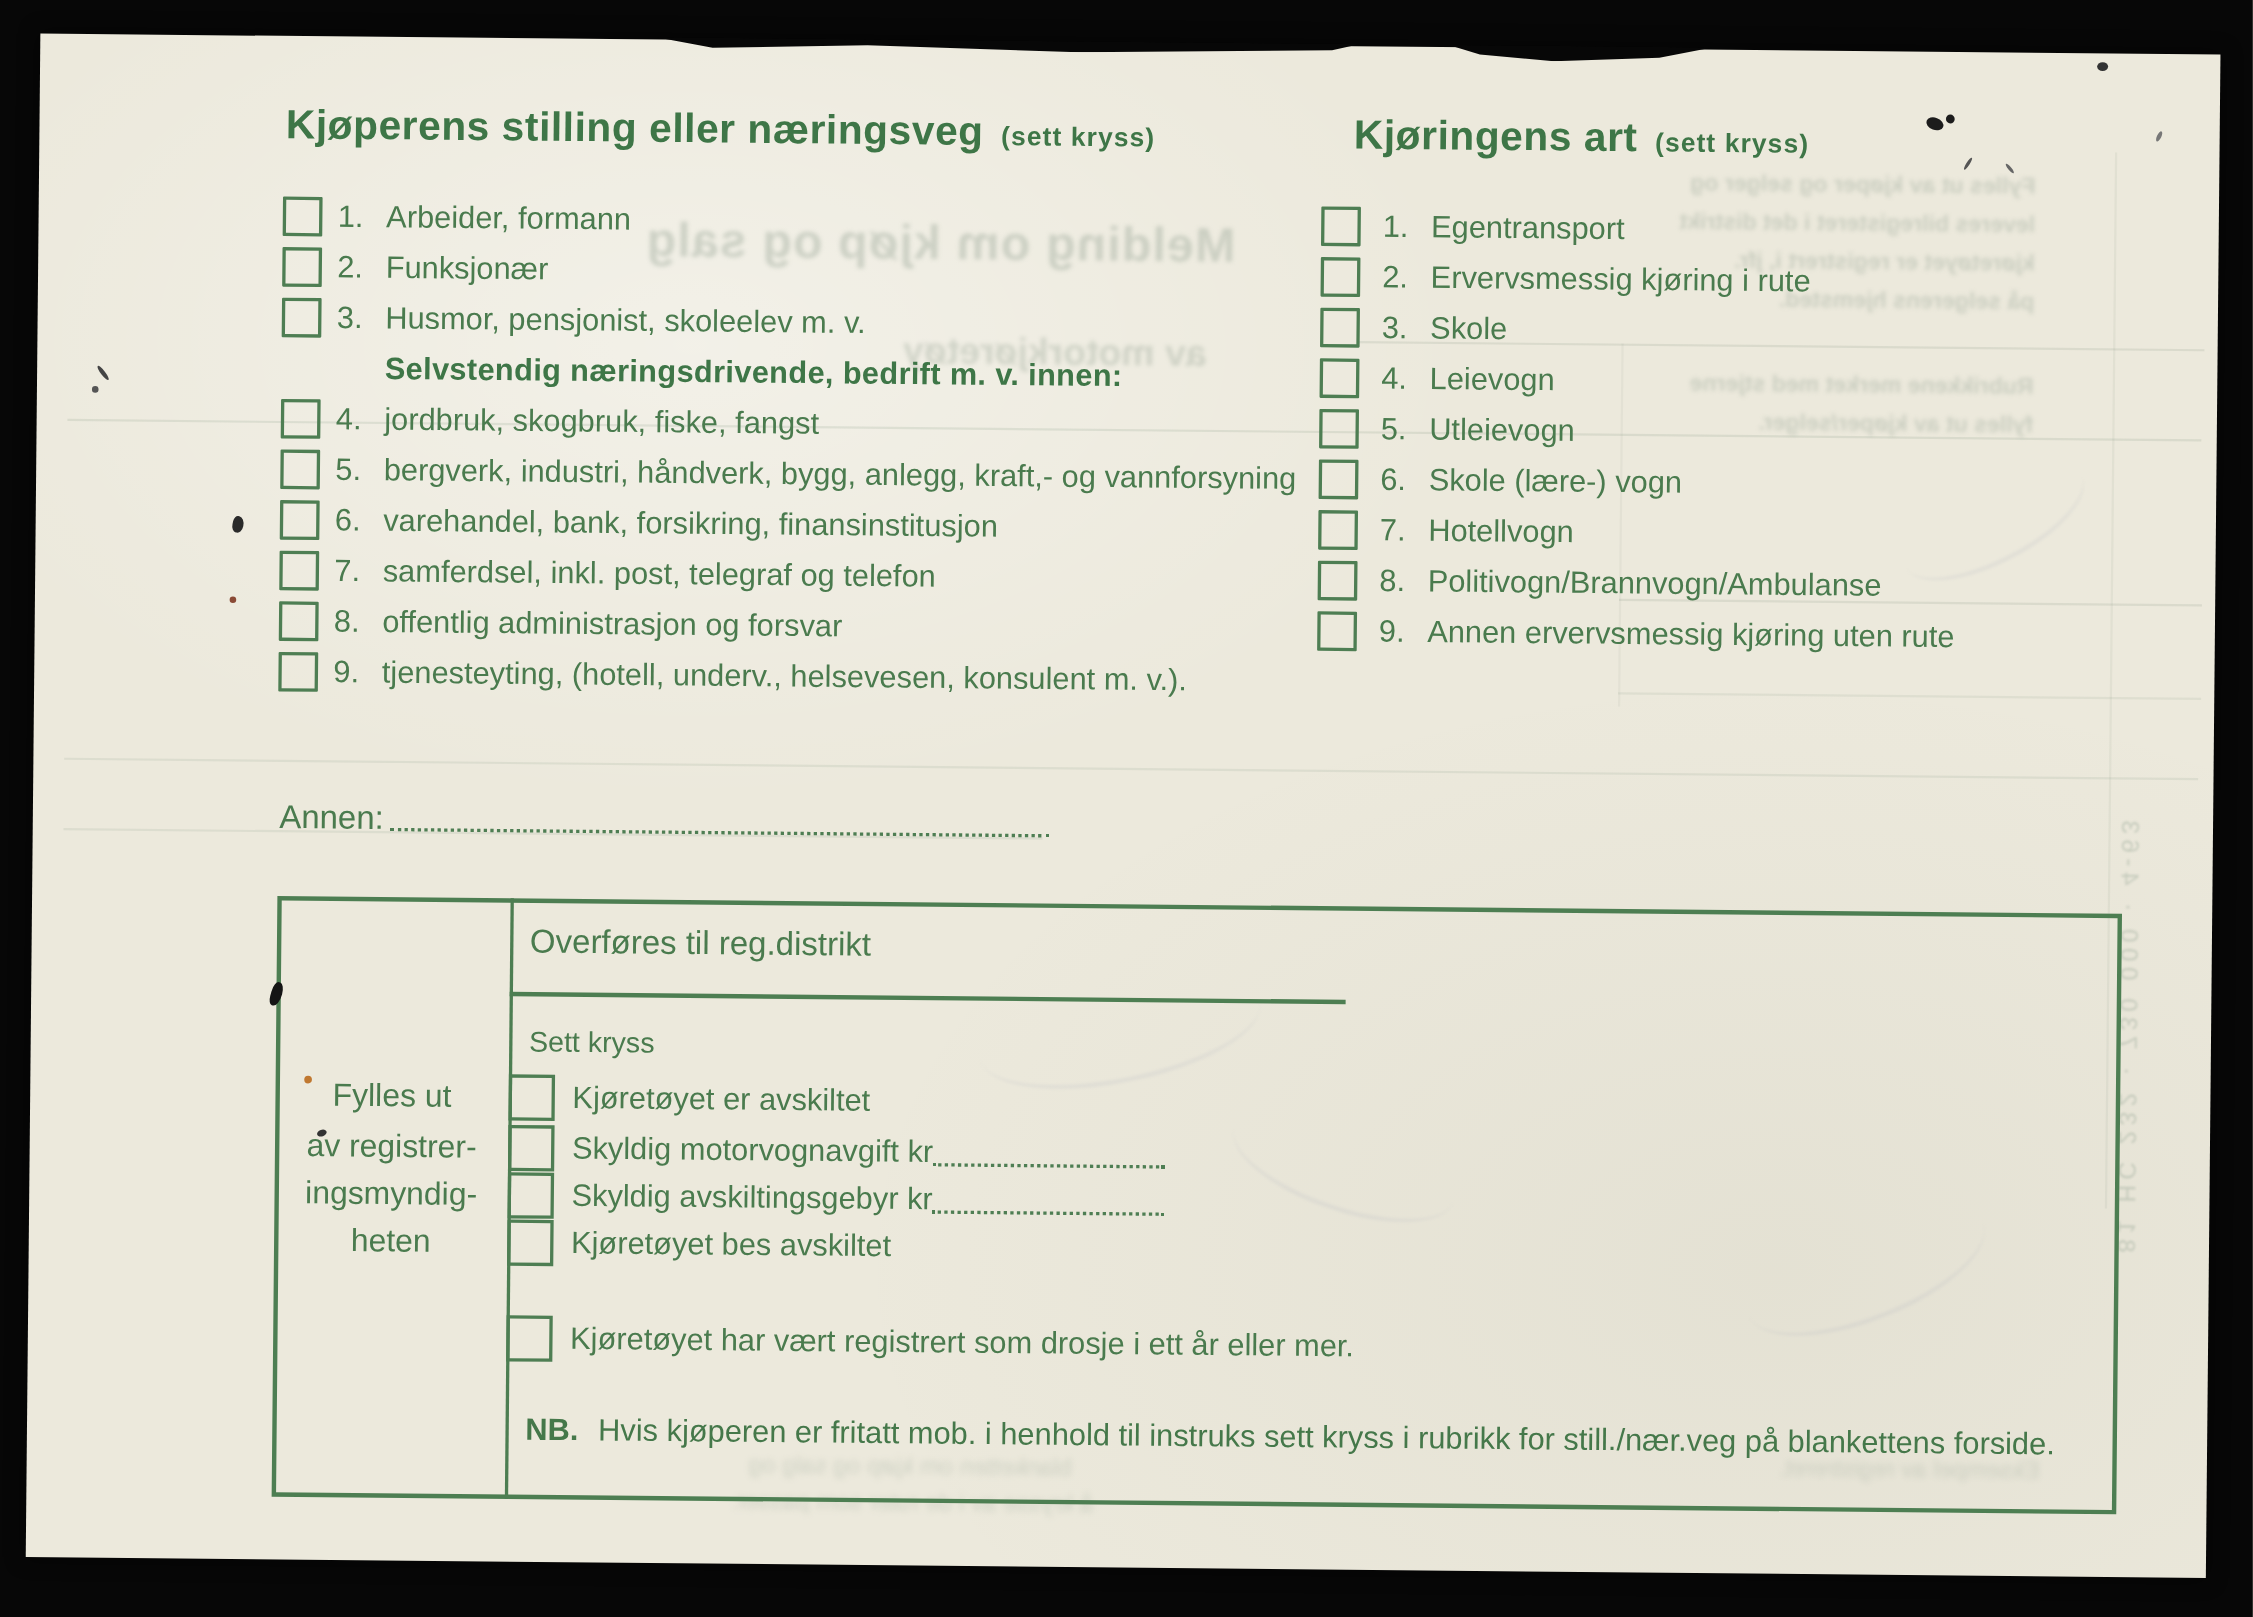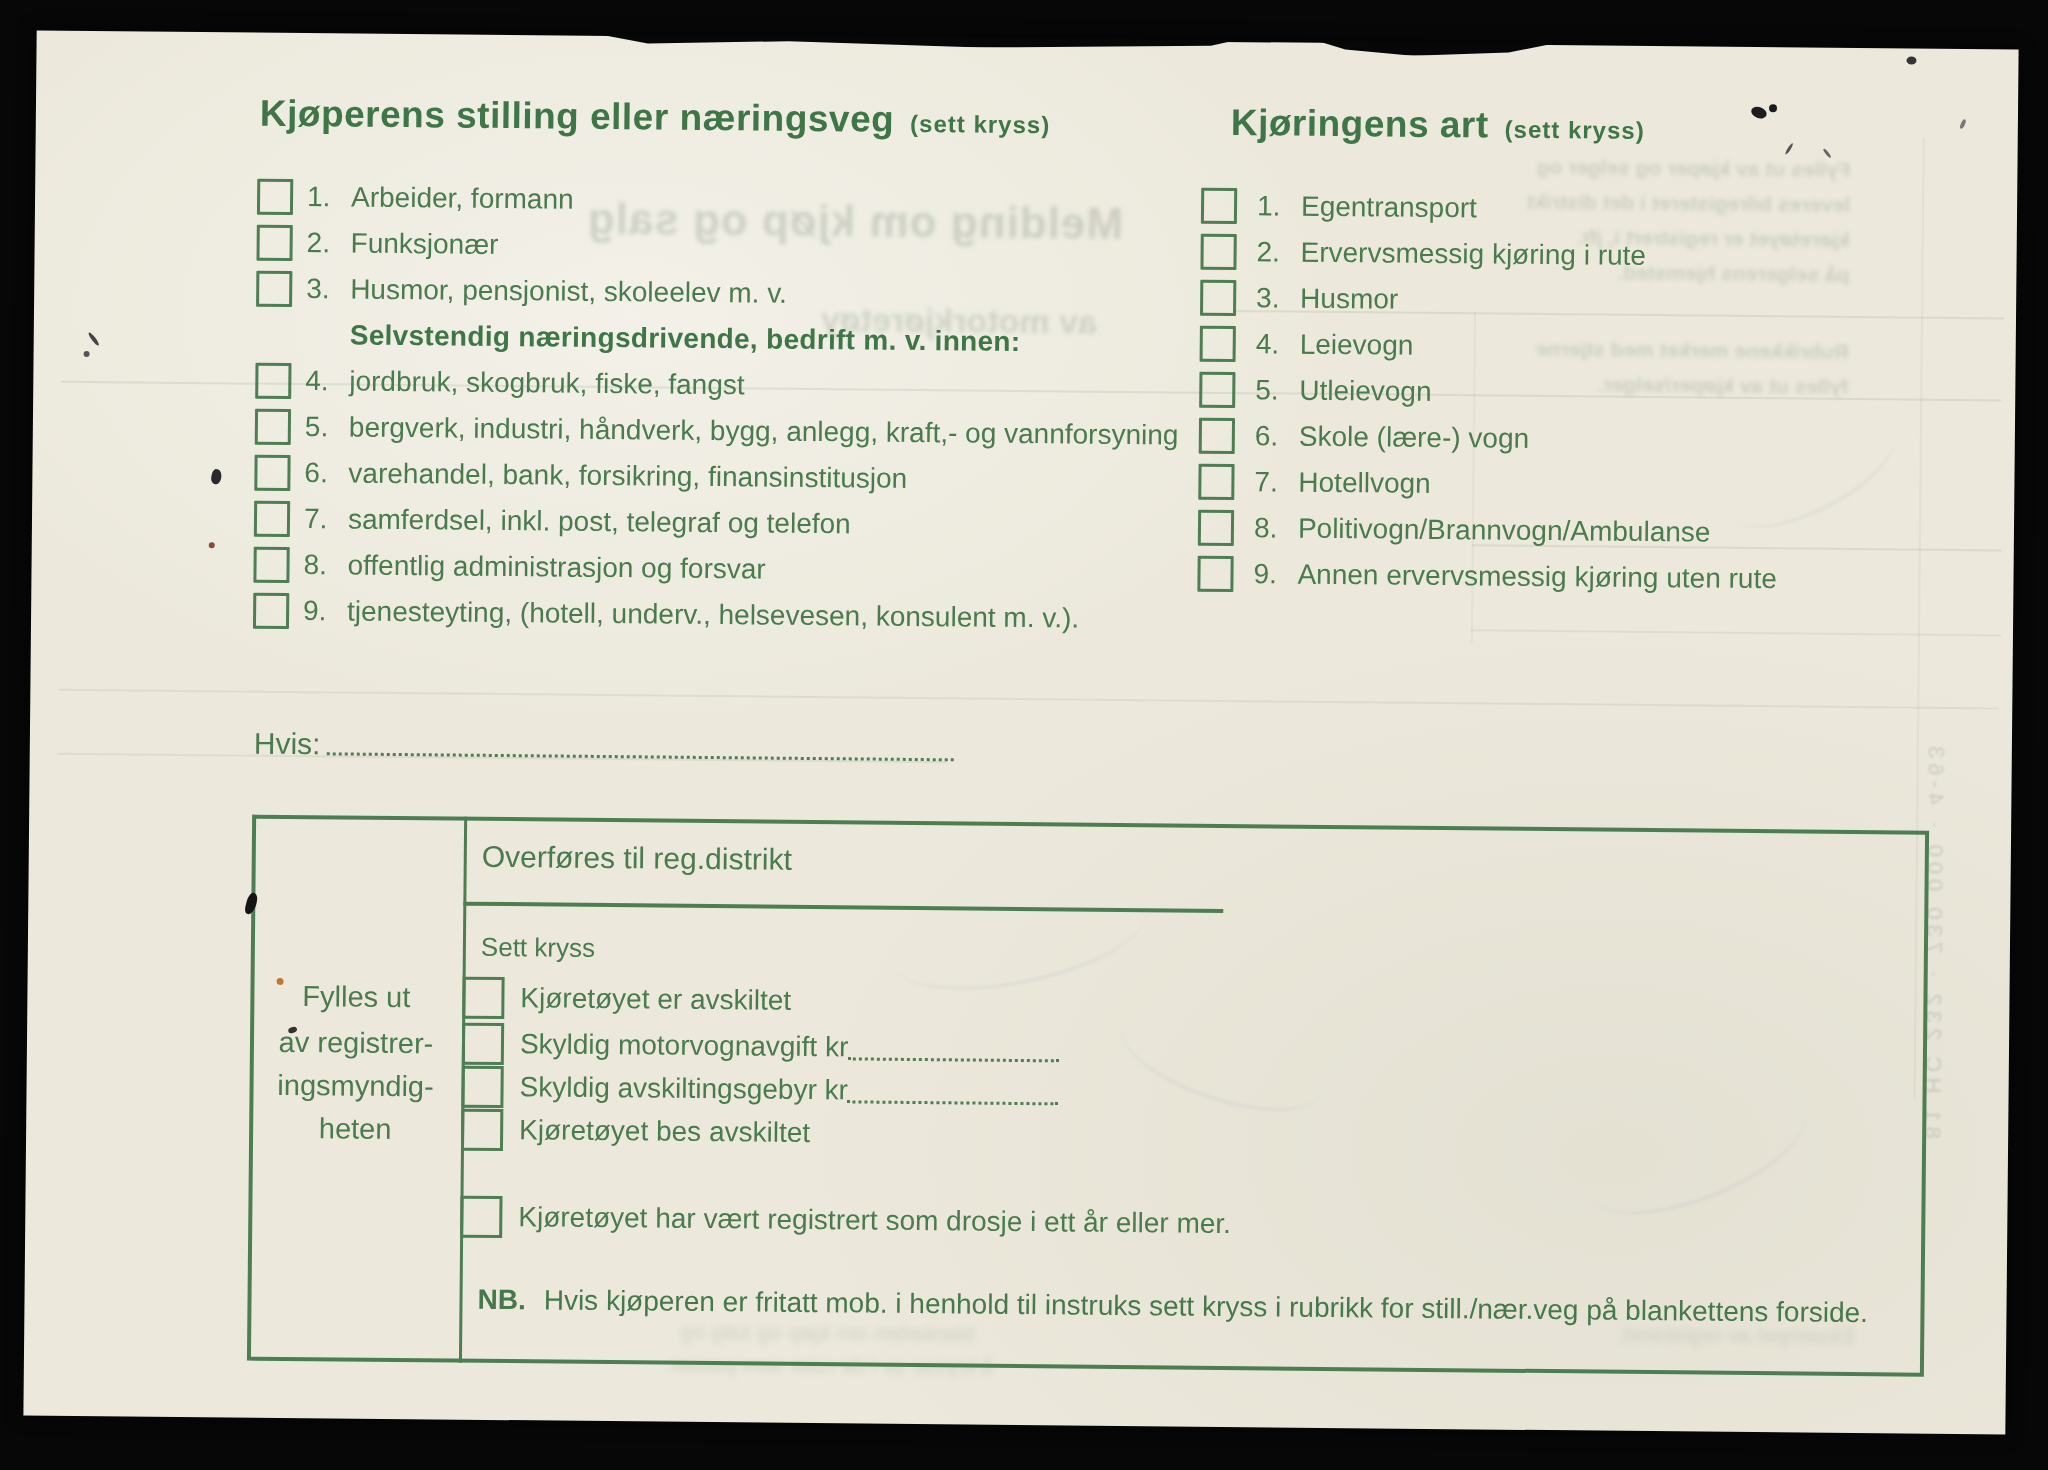--- a/index.html
+++ b/index.html
@@ -186,21 +186,21 @@
     <span>Egentransport</span>
   </div>
   <div class="row" style="left:1166px;top:189px;">
     <span class="cb"></span>
     <span class="numr">2.</span>
     <span>Ervervsmessig kjøring i rute</span>
   </div>
   <div class="row" style="left:1166px;top:235px;">
     <span class="cb"></span>
     <span class="numr">3.</span>
-    <span>Husmor</span>
+    <span>Skole</span>
   </div>
   <div class="row" style="left:1166px;top:281px;">
     <span class="cb"></span>
     <span class="numr">4.</span>
     <span>Leievogn</span>
   </div>
   <div class="row" style="left:1166px;top:327px;">
     <span class="cb"></span>
     <span class="numr">5.</span>
     <span>Utleievogn</span>
@@ -220,21 +220,21 @@
     <span class="numr">8.</span>
     <span>Politivogn/Brannvogn/Ambulanse</span>
   </div>
   <div class="row" style="left:1166px;top:511px;">
     <span class="cb"></span>
     <span class="numr">9.</span>
     <span>Annen ervervsmessig kjøring uten rute</span>
   </div>
 
   <div class="titelrow" style="left:224px;top:694px;width:700px;">
-    <span>Hvis:</span>
+    <span>Annen:</span>
     <span class="dots"></span>
   </div>
 
   <div id="mainbox"></div>
   <div id="divider"></div>
   <div id="innerline"></div>
 
   <div class="boxlabel" style="left:453px;top:801px;">Overføres til reg.distrikt</div>
   <div class="boxlabel" style="left:453px;top:891px;font-size:26px;">Sett kryss</div>
 

